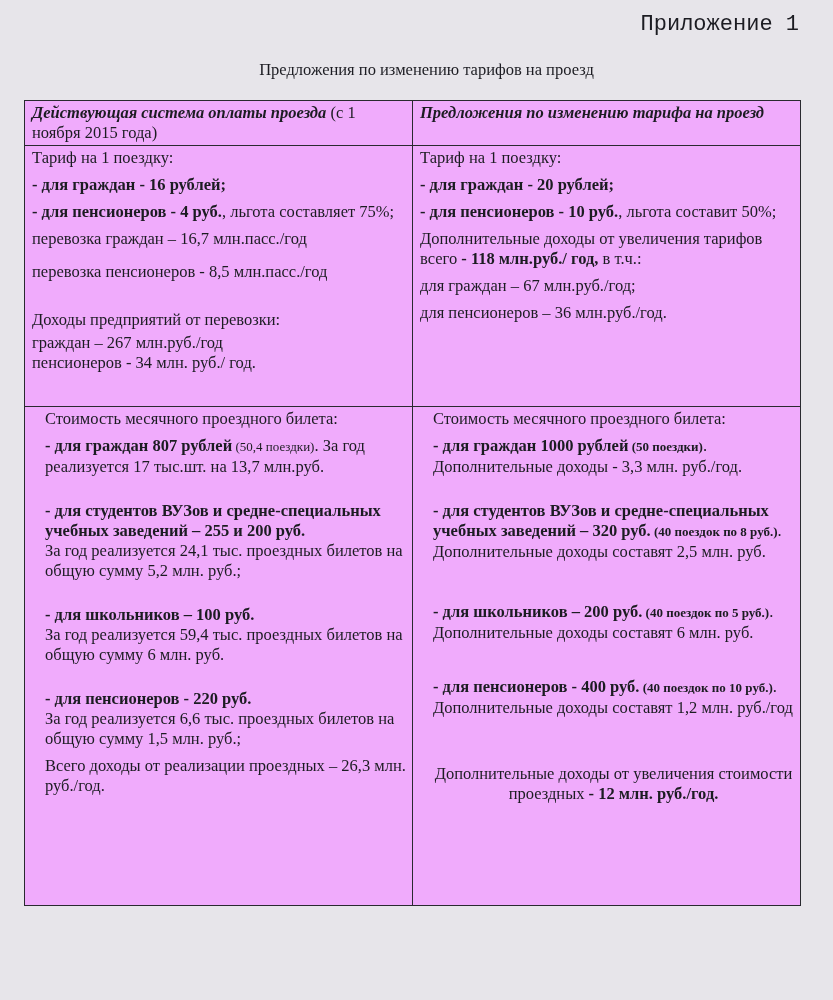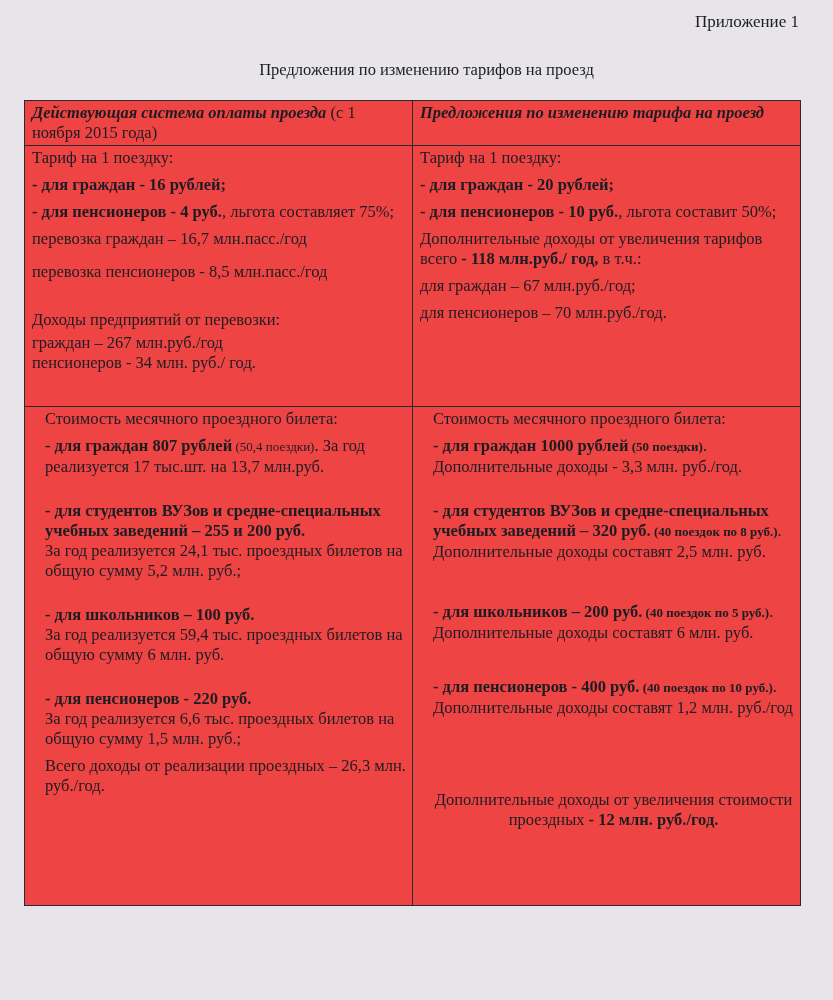--- a/index.html
+++ b/index.html
@@ -12,39 +12,40 @@
     background: #e7e5ea;
     position: relative;
     overflow: hidden;
     font-family: "Liberation Serif", "DejaVu Serif", serif;
     color: #1c1c22;
   }
   .appendix {
     position: absolute;
     top: 12px;
     right: 34px;
-    font-size: 17px;
+    font-size: 22px;
+    font-family: Liberation Mono, monospace;
   }
   .doc-title {
     position: absolute;
     top: 60px;
     left: 0;
     width: 833px;
     text-align: center;
     font-size: 16.5px;
     padding-left: 20px;
     box-sizing: border-box;
   }
   .tbl {
     position: absolute;
     left: 24px;
     top: 100px;
     width: 777px;
     border-collapse: collapse;
-    background: #ef4444;
+    background: #f0abfc;
     font-size: 16.5px;
     line-height: 20px;
   }
   .tbl td {
     border: 1.6px solid #2a2a30;
     vertical-align: top;
     padding: 2px 6px 2px 7px;
     width: 50%;
   }
   .hdr td {
@@ -87,40 +88,40 @@
       <p class="p" style="margin-top:18px;margin-bottom:3px">Доходы предприятий от перевозки:</p>
       <p class="p" style="margin-bottom:0">граждан – 267 млн.руб./год</p>
       <p class="p">пенсионеров - 34 млн. руб./ год.</p>
     </td>
     <td>
       <p class="p">Тариф на 1 поездку:</p>
       <p class="p b">- для граждан - 20 рублей;</p>
       <p class="p"><span class="b">- для пенсионеров - 10 руб.</span><span>, льгота составит 50%;</span></p>
       <p class="p"><span>Дополнительные доходы от увеличения тарифов всего </span><span class="b">- 118 млн.руб./ год,</span><span> в т.ч.:</span></p>
       <p class="p">для граждан – 67 млн.руб./год;</p>
-      <p class="p">для пенсионеров – 70 млн.руб./год.</p>
+      <p class="p">для пенсионеров – 36 млн.руб./год.</p>
     </td>
   </tr>
 
   <tr class="row2">
     <td>
       <p class="p">Стоимость месячного проездного билета:</p>
       <p class="p biggap"><span class="b">- для граждан 807 рублей</span><span class="sm-n"> (50,4 поездки)</span><span>. За год реализуется 17 тыс.шт. на 13,7 млн.руб.</span></p>
       <p class="p b" style="margin-bottom:0">- для студентов ВУЗов и средне-специальных учебных заведений – 255 и 200 руб.</p>
       <p class="p biggap">За год реализуется 24,1 тыс. проездных билетов на общую сумму 5,2 млн. руб.;</p>
       <p class="p b" style="margin-bottom:0">- для школьников – 100 руб.</p>
       <p class="p biggap">За год реализуется 59,4 тыс. проездных билетов на общую сумму 6 млн. руб.</p>
       <p class="p b" style="margin-bottom:0">- для пенсионеров - 220 руб.</p>
       <p class="p">За год реализуется 6,6 тыс. проездных билетов на общую сумму 1,5 млн. руб.;</p>
       <p class="p">Всего доходы от реализации проездных – 26,3 млн. руб./год.</p>
     </td>
     <td>
       <p class="p">Стоимость месячного проездного билета:</p>
       <p class="p biggap"><span class="b">- для граждан 1000 рублей</span><span class="sm"> (50 поездки)</span><span>. Дополнительные доходы - 3,3 млн. руб./год.</span></p>
       <p class="p biggap" style="margin-bottom:40px"><span class="b">- для студентов ВУЗов и средне-специальных учебных заведений – 320 руб.</span><span class="sm"> (40 поездок по 8 руб.)</span><span>. Дополнительные доходы составят 2,5 млн. руб.</span></p>
       <p class="p biggap" style="margin-bottom:34px"><span class="b">- для школьников – 200 руб.</span><span class="sm"> (40 поездок по 5 руб.)</span><span>. Дополнительные доходы составят 6 млн. руб.</span></p>
-      <p class="p" style="margin-bottom:72px"><span class="b">- для пенсионеров - 400 руб.</span><span class="sm"> (40 поездок по 10 руб.)</span><span>. Дополнительные доходы составят 1,2 млн. руб./год</span></p>
+      <p class="p" style="margin-bottom:46px"><span class="b">- для пенсионеров - 400 руб.</span><span class="sm"> (40 поездок по 10 руб.)</span><span>. Дополнительные доходы составят 1,2 млн. руб./год</span></p>
       <p class="p" style="text-align:center"><span>Дополнительные доходы от увеличения стоимости проездных </span><span class="b">- 12 млн. руб./год.</span></p>
     </td>
   </tr>
 
 </tbody>
   </table>
 
 </body></html>

